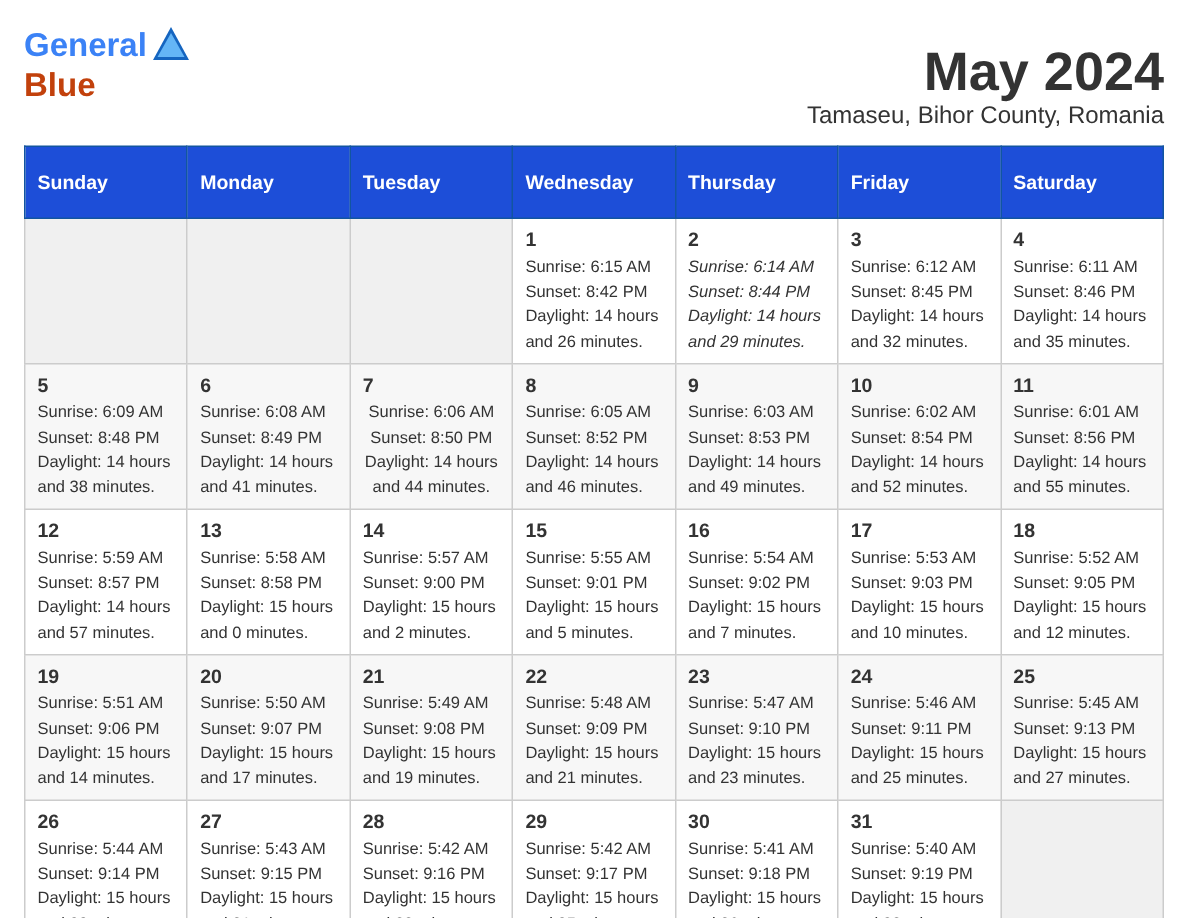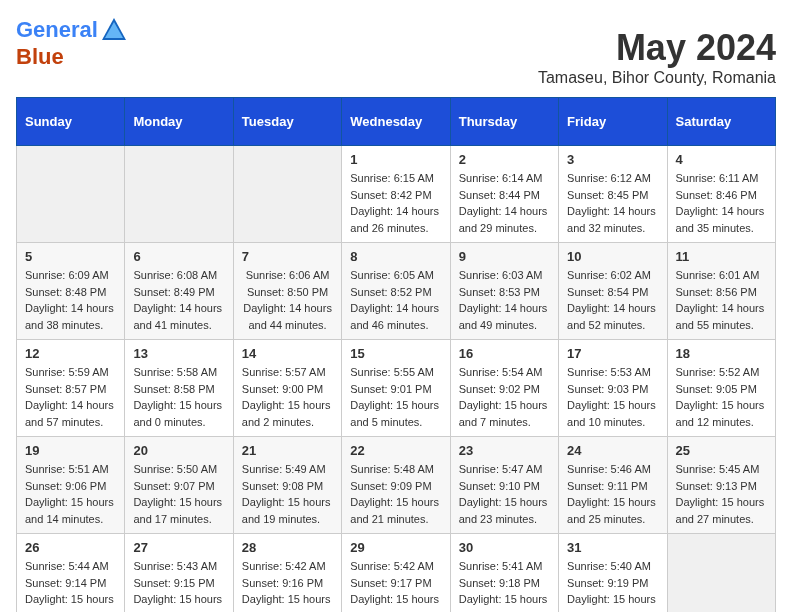--- a/index.html
+++ b/index.html
@@ -132,21 +132,21 @@
         <td class="empty-cell"></td>
         <td>
           <span class="day-number">1</span>
           <div class="day-info" style="white-space: pre-line;">Sunrise: 6:15 AM
 Sunset: 8:42 PM
 Daylight: 14 hours
 and 26 minutes.</div>
         </td>
         <td>
           <span class="day-number">2</span>
-          <div class="day-info" style="white-space: pre-line;">Sunrise: 6:14 AM
+          <div class="day-info" style="white-space: pre-line; font-style: italic;">Sunrise: 6:14 AM
 Sunset: 8:44 PM
 Daylight: 14 hours
 and 29 minutes.</div>
         </td>
         <td>
           <span class="day-number">3</span>
           <div class="day-info" style="white-space: pre-line;">Sunrise: 6:12 AM
 Sunset: 8:45 PM
 Daylight: 14 hours
 and 32 minutes.</div>

